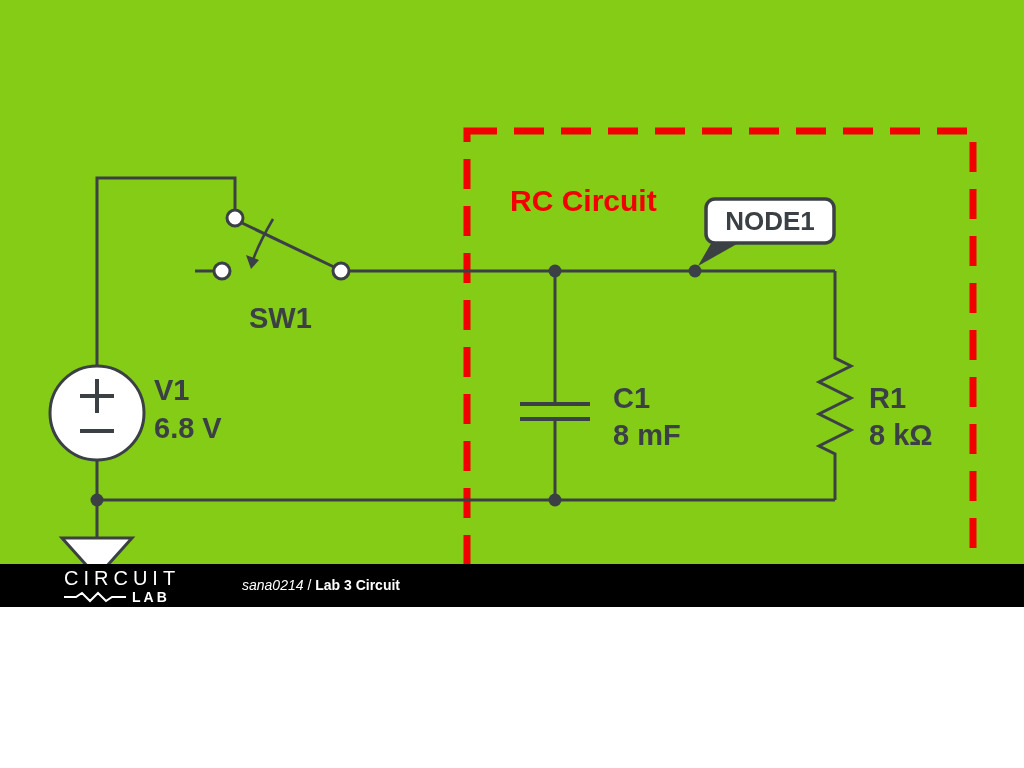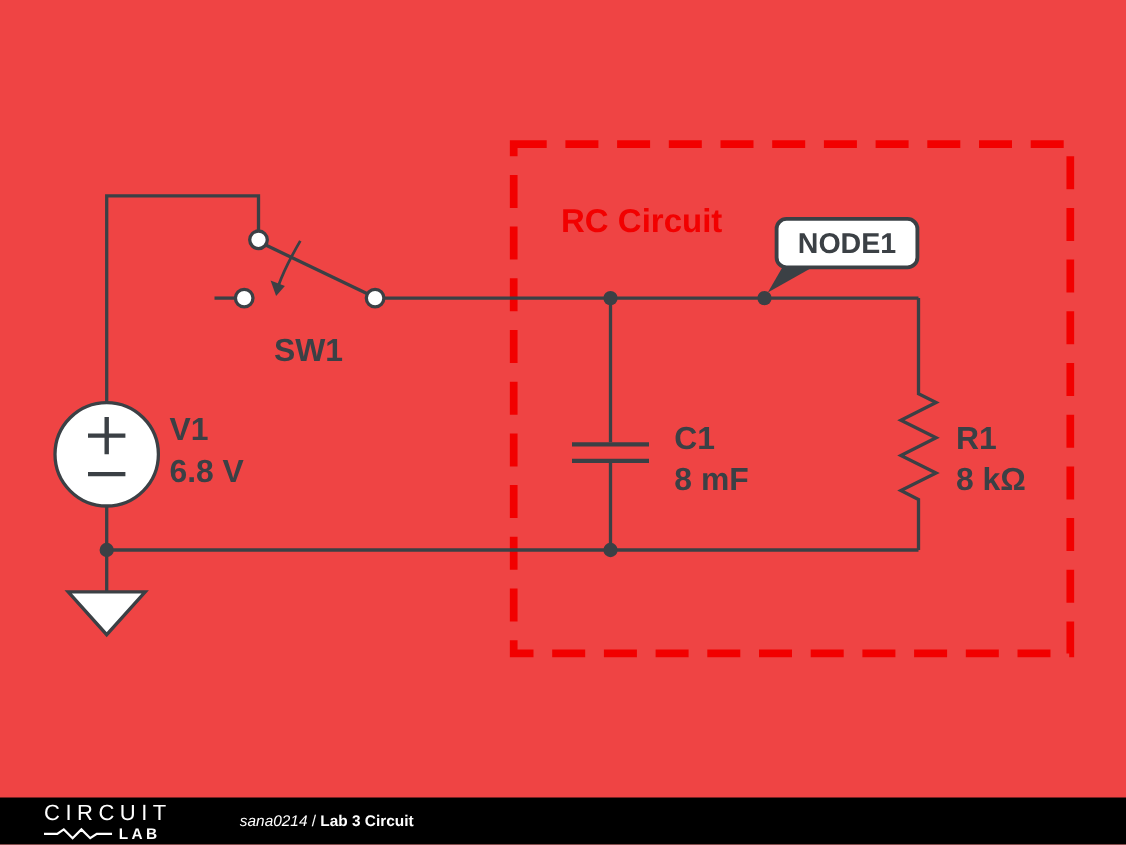--- a/index.html
+++ b/index.html
@@ -2,40 +2,40 @@
 <html style="--wire: #3b4045; --annotation-red: #f20000; --footer-bg: #000000; --footer-text: #ffffff;"><head>
 <meta charset="utf-8">
 <style>
   :root{
     --wire:#3b4045;
     --annotation-red:#f20000;
     --footer-bg:#000000;
     --footer-text:#ffffff;
   }
   html,body{margin:0;padding:0;background:#fff;}
-  #stage{position:relative;width:1024px;height:768px;background:#ef4444;overflow:hidden;
+  #stage{position:relative;width:1024px;height:607px;background:#84cc16;overflow:hidden;
          font-family:"Liberation Sans", sans-serif;}
   #schematic{position:absolute;top:0;left:0;}
 
   
   .wire{stroke:var(--wire);stroke-width:3;fill:none;stroke-linecap:butt;stroke-linejoin:miter;}
   .thick{stroke-width:4;}
   .terminal{fill:#ffffff;stroke:var(--wire);stroke-width:3;}
   .dot{fill:var(--wire);stroke:none;}
   .sym-fill{fill:var(--wire);stroke:none;}
   .lbl{fill:var(--wire);font-family:"Liberation Sans", sans-serif;font-weight:bold;font-size:29px;}
   .callout-box{fill:#ffffff;stroke:var(--wire);stroke-width:3.5;}
   .callout-text{fill:var(--wire);font-family:"Liberation Sans", sans-serif;font-weight:bold;font-size:26px;text-anchor:middle;}
   .region-box{fill:none;stroke:var(--annotation-red);stroke-width:7;stroke-dasharray:30 17;}
   .region-lbl{fill:var(--annotation-red);font-family:"Liberation Sans", sans-serif;font-weight:bold;font-size:30px;}
 
   
   #footer{position:absolute;left:0;bottom:0;width:1024px;height:43px;background:var(--footer-bg);
           color:var(--footer-text);display:flex;align-items:center;}
-  .logo{display:flex;flex-direction:column;justify-content:center;margin-left:40px;width:170px;line-height:1;}
+  .logo{display:flex;flex-direction:column;justify-content:center;margin-left:64px;width:170px;line-height:1;}
   .logo-top{font-size:20px;letter-spacing:5px;font-weight:400;color:var(--footer-text);}
   .logo-bottom{display:flex;align-items:center;margin-top:2px;}
   .logo-bottom .lab{font-size:14px;font-weight:bold;letter-spacing:3px;margin-left:6px;}
   .meta{display:flex;flex-direction:row;justify-content:center;margin-left:8px;font-size:14px;line-height:1.35;}
   .meta .author{font-style:italic;}
   .meta .title{font-weight:bold;}
   .meta .url{font-weight:400;}
 </style>
 </head>
 <body>

